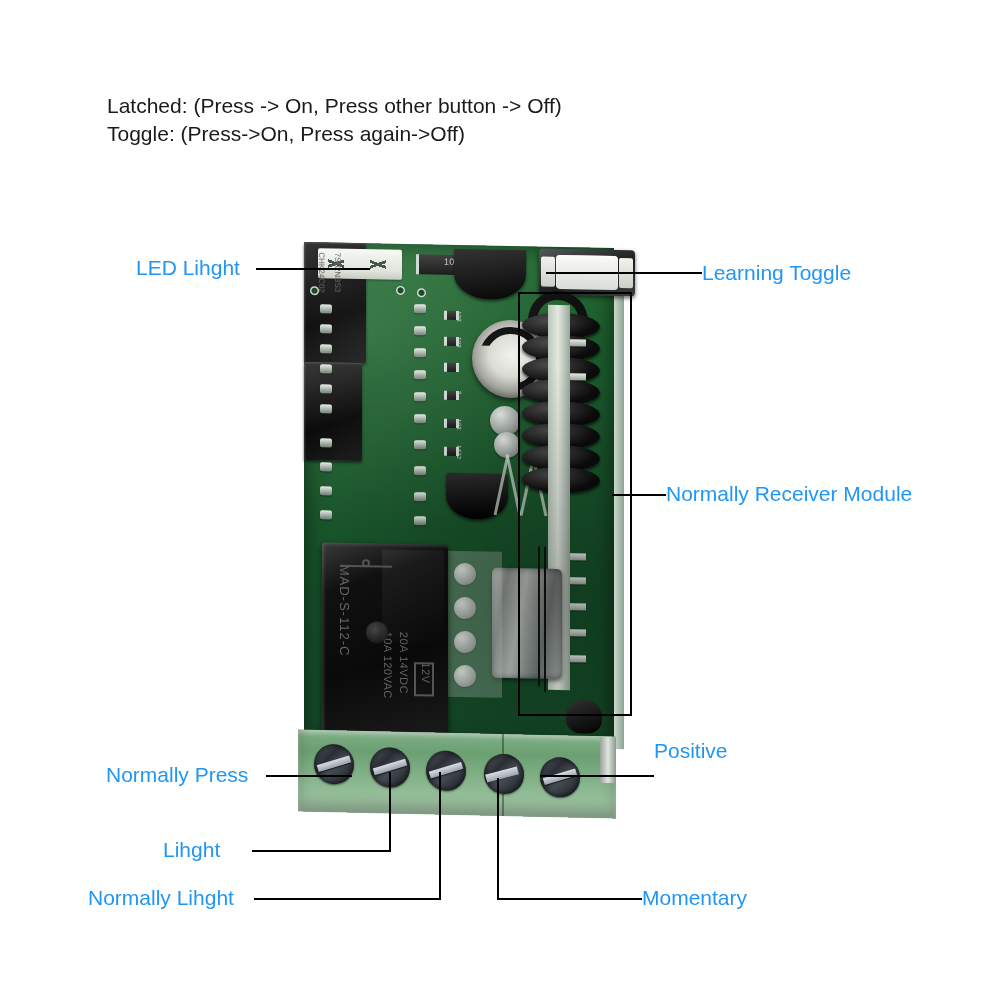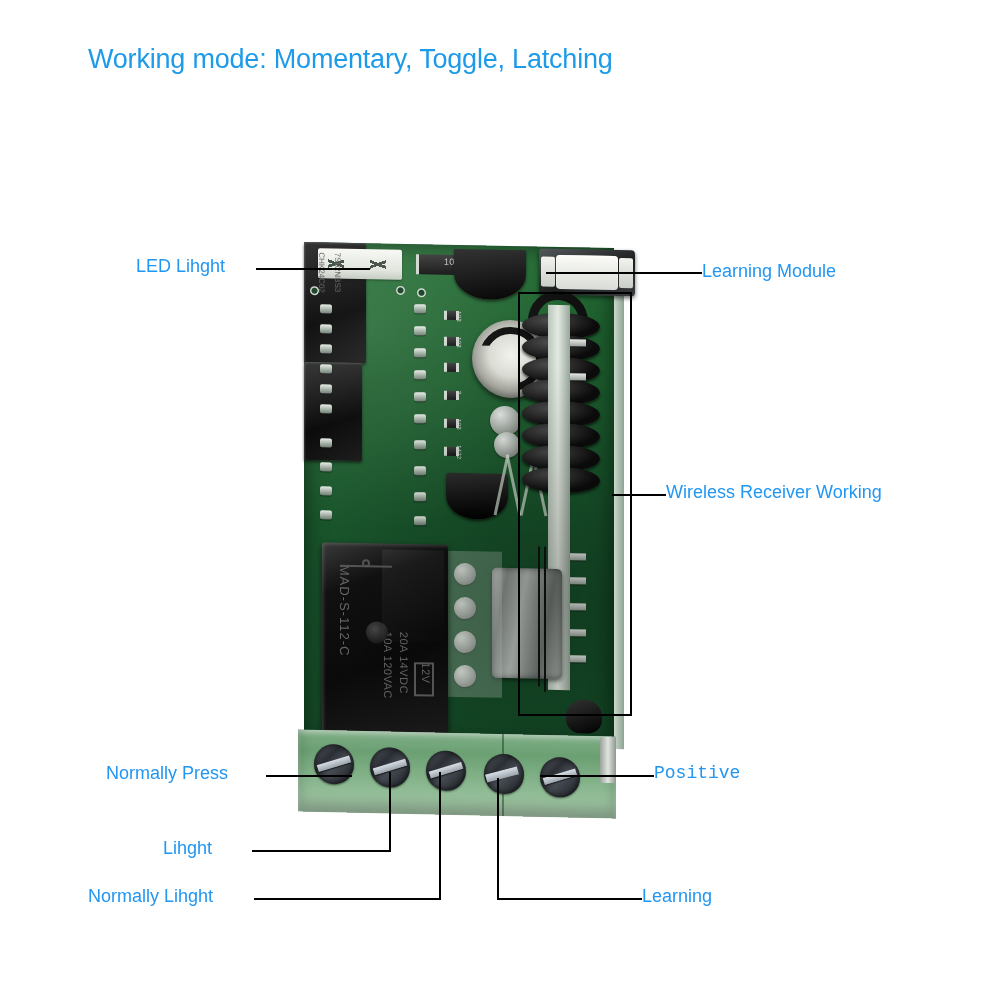--- a/index.html
+++ b/index.html
@@ -18,21 +18,21 @@
     position:absolute;left:88px;top:44px;
     font-size:27px;color:#1e9be8;white-space:nowrap;letter-spacing:-0.2px;
   }
   .desc{position:absolute;left:107px;top:92px;}
   .desc div{
     font-size:21px;color:#1a1a1a;line-height:28px;white-space:nowrap;
   }
 
   
   .lbl{
-    position:absolute;font-size:18px;color:#2196f3;white-space:nowrap;
+    position:absolute;font-size:21px;color:#2196f3;white-space:nowrap;
   }
   .lbl.r{text-align:left;}
   .lbl.l{text-align:right;}
 
   
   .ln{position:absolute;background:#000;}
   .ln.h{height:2px;}
   .ln.v{width:2px;}
 
   .boxline{position:absolute;border:2px solid #000;background:transparent;}
@@ -199,22 +199,23 @@
     box-shadow:0 1px 1px rgba(0,0,0,.4);
   }
   .via{position:absolute;width:9px;height:9px;border-radius:50%;
     background:radial-gradient(circle,#0e3a1d 40%,#cfd8cd 55%);}
 </style>
 </head>
 <body>
 
 <div id="stage">
 
-  <div class="title">Working mode: Momentary, Toggle, Latching</div>
   <div class="desc">
+    <div>Latched: (Press -&gt; On, Press other button -&gt; Off)</div>
+    <div>Toggle: (Press-&gt;On, Press again-&gt;Off)</div>
   </div>
 
   <div id="board">
 
     <div class="pcb-edge"></div>
     <div class="pcb">
 
       <div class="ledwin" style="left:14px;top:6px;width:84px;height:30px;">
         <div class="x" style="left:10px;"></div>
         <div class="x" style="left:52px;"></div>
@@ -363,38 +364,38 @@
       <div class="screw" style="left:242px;top:22px;"></div>
     </div>
 
     <div style="position:absolute;left:300px;top:492px;width:16px;height:46px;
                 background:linear-gradient(90deg,#9aa29b,#e0e6df,#8e968f);border-radius:3px;"></div>
   </div>
 
   <div class="lbl l" style="left:136px;top:256px;">LED Lihght</div>
   <div class="ln h" style="left:256px;top:268px;width:114px;"></div>
 
-  <div class="lbl r" style="left:702px;top:261px;">Learning Module</div>
+  <div class="lbl r" style="left:702px;top:261px;">Learning Toggle</div>
   <div class="ln h" style="left:546px;top:272px;width:156px;"></div>
 
-  <div class="lbl r" style="left:666px;top:482px;">Wireless Receiver Working</div>
+  <div class="lbl r" style="left:666px;top:482px;">Normally Receiver Module</div>
   <div class="ln h" style="left:612px;top:494px;width:54px;"></div>
   <div class="boxline" style="left:518px;top:292px;width:110px;height:420px;"></div>
 
   <div class="lbl l" style="left:106px;top:763px;">Normally Press</div>
   <div class="ln h" style="left:266px;top:775px;width:86px;"></div>
 
   <div class="lbl l" style="left:163px;top:838px;">Lihght</div>
   <div class="ln h" style="left:252px;top:850px;width:139px;"></div>
   <div class="ln v" style="left:389px;top:772px;height:80px;"></div>
 
   <div class="lbl l" style="left:88px;top:886px;">Normally Lihght</div>
   <div class="ln h" style="left:254px;top:898px;width:187px;"></div>
   <div class="ln v" style="left:439px;top:772px;height:128px;"></div>
 
-  <div class="lbl r" style="left:654px;top:763px;font-family:Liberation Mono, monospace;">Positive</div>
+  <div class="lbl r" style="left:654px;top:739px;">Positive</div>
   <div class="ln h" style="left:540px;top:775px;width:114px;"></div>
 
-  <div class="lbl r" style="left:642px;top:886px;">Learning</div>
+  <div class="lbl r" style="left:642px;top:886px;">Momentary</div>
   <div class="ln h" style="left:497px;top:898px;width:145px;"></div>
   <div class="ln v" style="left:497px;top:778px;height:122px;"></div>
 
 </div>
 
 </body></html>

